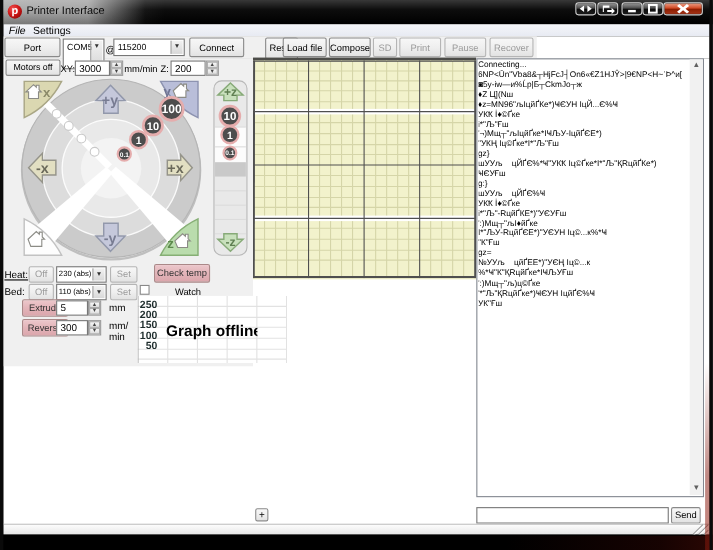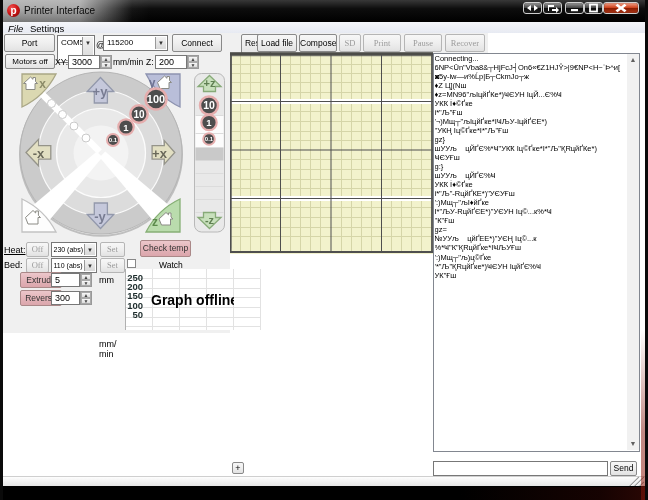--- a/index.html
+++ b/index.html
@@ -31,21 +31,21 @@
 #toolbar .greyspan { position:absolute; left:0; top:0; width:485px; height:20px; background:#f0f0f0; }
 #row2 { left:3px; top:53px; width:227px; height:17px; background:#f0f0f0; }
 
 
 #leftpanel { left:3px; top:70px; width:227px; height:263px; background:#f0f0f0; }
 #mainwhite { left:3px; top:53px; width:642px; height:424px; background:#fff; }
 
 .btn { position:absolute; border:1px solid #898989; border-radius:2px;
   background:linear-gradient(180deg,#f7f7f7 0%,#efefef 50%,#e2e2e2 100%);
   color:#000; text-align:center; font-size:8.5px; }
-.btn.dis { color:#9b9b9b; border-color:#b5b5b5;font-family:Liberation Serif, serif; }
+.btn.dis { color:#9b9b9b; border-color:#b5b5b5; }
 .btn.pink { background:linear-gradient(180deg,#ecc7cb 0%,#e3b4b9 50%,#dba6ac 100%); border-color:#a88; color:#333;margin-left:13px; }
 .combo { position:absolute; background:#fff; border:1px solid #777; font-size:8px; color:#000; }
 .combo .arr { position:absolute; right:1px; top:1px; bottom:1px; width:11px;
   background:linear-gradient(180deg,#f2f2f2,#d8d8d8); border-left:1px solid #999;
   font-size:6px; color:#333; text-align:center; line-height:12px; }
 .spin { position:absolute; background:#fff; border:1px solid #777; font-size:9px; color:#000; padding-left:3px; }
 .spinb { position:absolute; width:12px; border:1px solid #999; background:#f0f0f0; }
 .spinb i { position:absolute; left:0; right:0; height:50%; border:1px solid #aaa;
   background:linear-gradient(180deg,#f8f8f8,#ddd); font-style:normal; font-size:5px;
   line-height:5px; text-align:center; color:#444; }
@@ -151,21 +151,21 @@
     <i style="top:0;">▲</i>
     <i style="bottom:0;">▼</i>
   </div>
 <div class="lab" style="left:99px;top:275px;">mm</div>
 <div class="btn pink" style="left:7px;top:290px;width:42px;height:16px;line-height:14px;">Reverse</div>
 <div class="spin" style="left:51px;top:291px;width:29px;height:14px;line-height:12px;">300</div>
 <div class="spinb" style="left:80px;top:291px;height:14px;">
     <i style="top:0;">▲</i>
     <i style="bottom:0;">▼</i>
   </div>
-<div class="lab" style="left:99px;top:291px;margin-top:48px;">mm/<br>min</div>
+<div class="lab" style="left:99px;top:291px;">mm/<br>min</div>
 
 <div id="graphbox" class="abs" style="left:125px;top:269px;width:136px;height:61px;background:#fff;overflow:hidden;"></div>
 <svg class="abs" style="left:125px;top:269px;" width="136" height="61">
 <g stroke="#e2e2e2" stroke-width="1">
 <line x1="0" y1="9.5" x2="136" y2="9.5"></line>
       <line x1="0" y1="19.5" x2="136" y2="19.5"></line>
 <line x1="0" y1="28.5" x2="136" y2="28.5"></line>
       <line x1="0" y1="38.5" x2="136" y2="38.5"></line>
 <line x1="0" y1="48.5" x2="136" y2="48.5"></line>
       <line x1="0" y1="57.5" x2="136" y2="57.5"></line>

